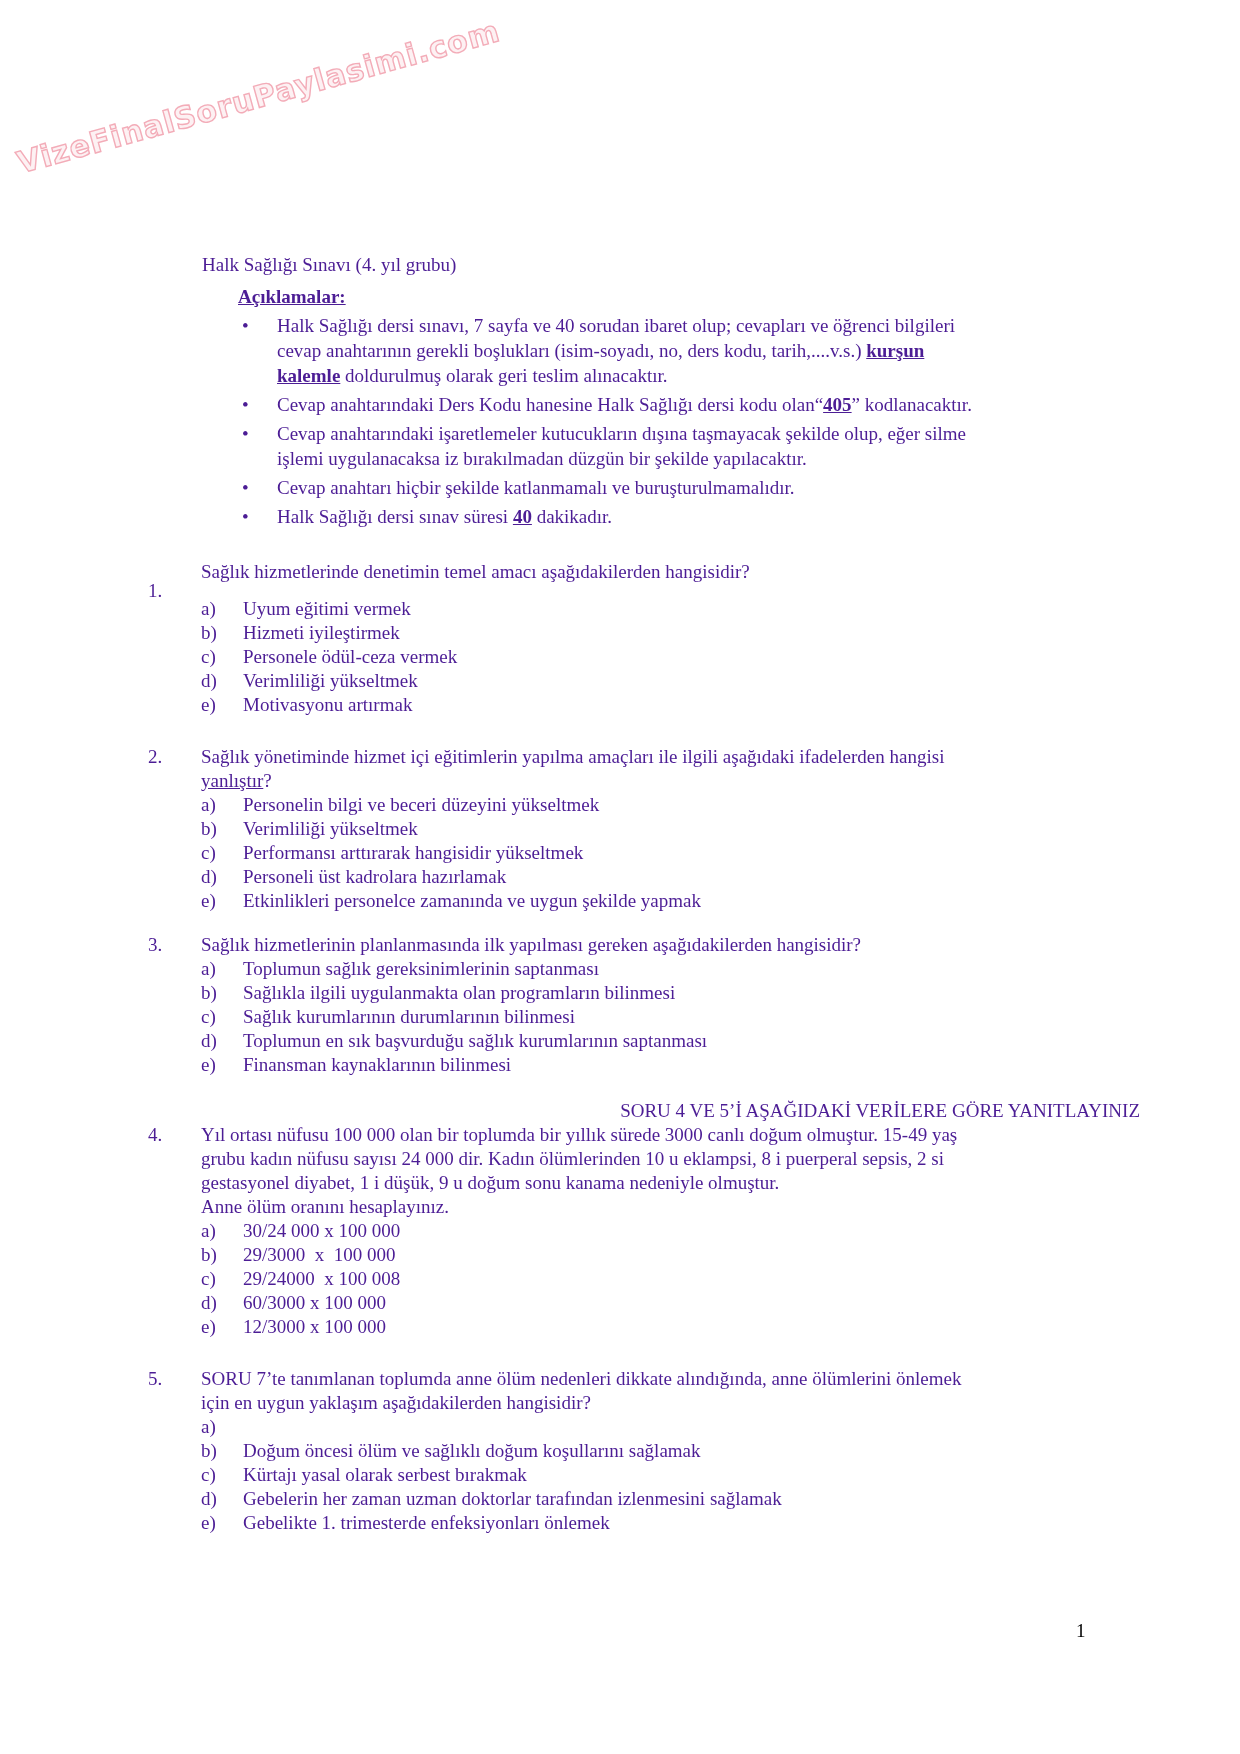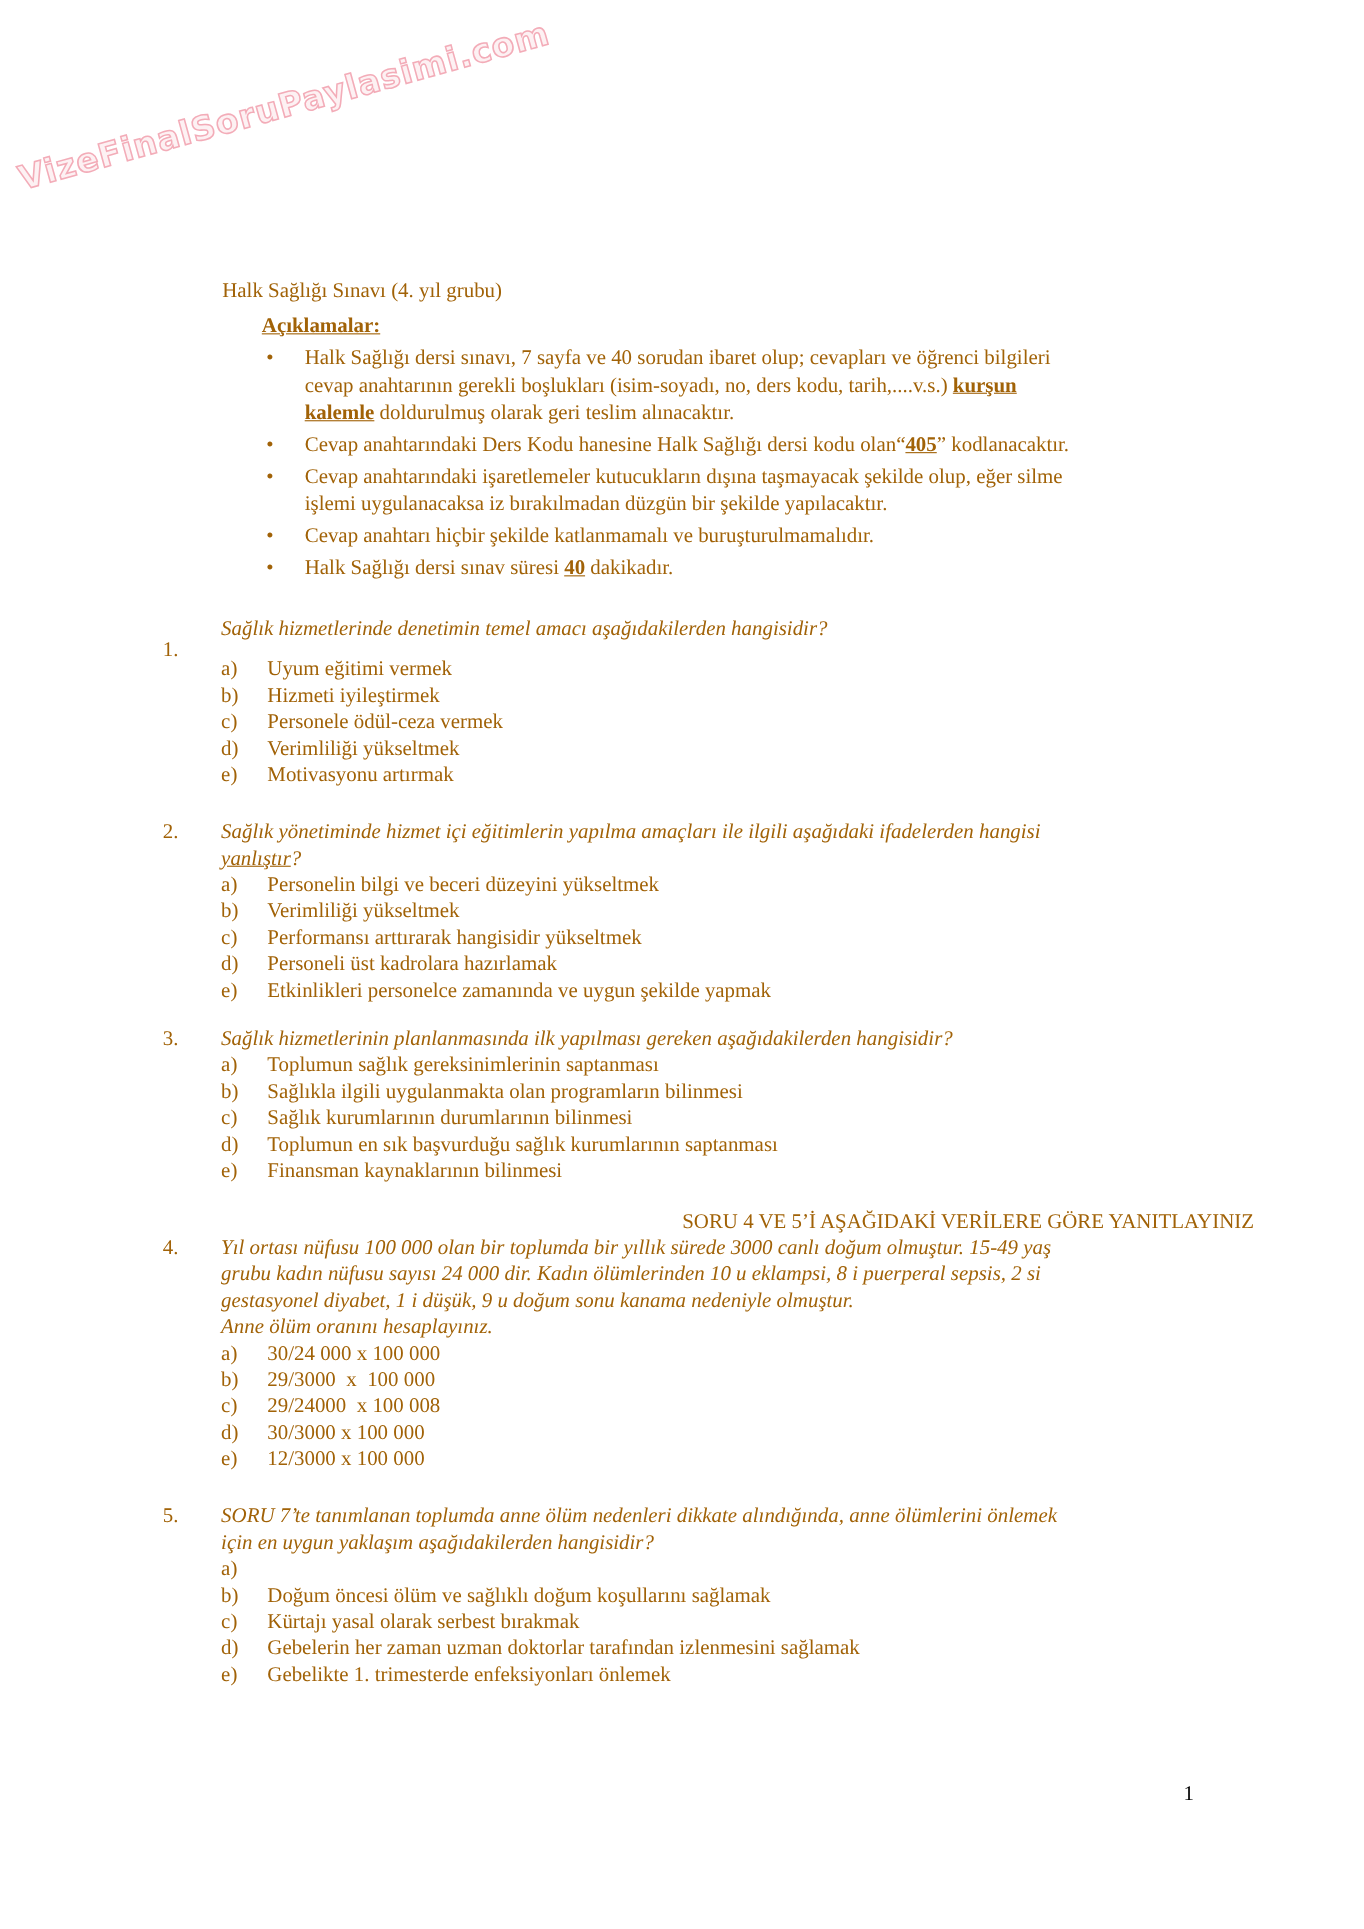--- a/index.html
+++ b/index.html
@@ -30,37 +30,37 @@
   @supports not (-webkit-text-stroke: 1px red) {
     .watermark { color: #f6b8c2; }
   }
   .content {
     position: absolute;
     left: 0; top: 0;
     width: 1140px;
     padding: 253px 0 0 148px;
     font-size: 19px;
     line-height: 24px;
-    color: #a16207;
+    color: #4c1d95;
   }
   .title { margin-left: 54px; }
   .ack {
     margin-left: 90px;
     margin-top: 8px;
     font-weight: bold;
     text-decoration: underline;
   }
   .bullets { list-style: none; margin-top: 4px; }
   .bullets li { display: flex; margin-bottom: 4px; line-height: 25px; }
   .dot { margin-left: 94px; width: 35px; flex: 0 0 35px; }
   .btext { white-space: pre-line; max-width: 800px; }
   .question { display: flex; }
   .qnum { flex: 0 0 53px; width: 53px; }
   .qbody { width: 905px; }
-  .stem { white-space: pre-line; font-style: italic; }
+  .stem { white-space: pre-line; }
   .opt { display: flex; }
   .letter { flex: 0 0 42px; width: 42px; }
   .otext { white-space: pre-wrap; }
   .q1 { margin-top: 31px; }
   .q1 .qnum { padding-top: 19px; }
   .q1 .options { margin-top: 13px; }
   .q2 { margin-top: 28px; }
   .q3 { margin-top: 20px; }
   .q5 { margin-top: 28px; }
   .section-note { margin-top: 22px; margin-left: 53px; text-align: right; }
@@ -212,21 +212,21 @@
           <div class="opt">
               <span class="letter">b)</span>
               <span class="otext">29/3000  x  100 000</span>
             </div>
           <div class="opt">
               <span class="letter">c)</span>
               <span class="otext">29/24000  x 100 008</span>
             </div>
           <div class="opt">
               <span class="letter">d)</span>
-              <span class="otext">30/3000 x 100 000</span>
+              <span class="otext">60/3000 x 100 000</span>
             </div>
           <div class="opt">
               <span class="letter">e)</span>
               <span class="otext">12/3000 x 100 000</span>
             </div>
         </div>
       </div>
     </div>
 
     <div class="question q5">

